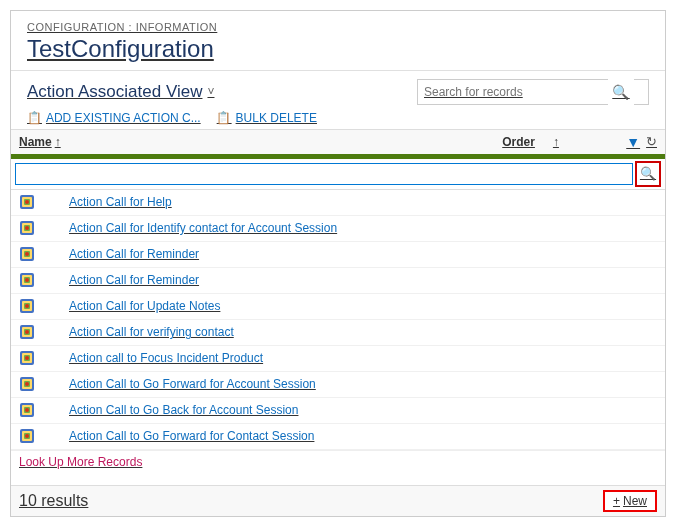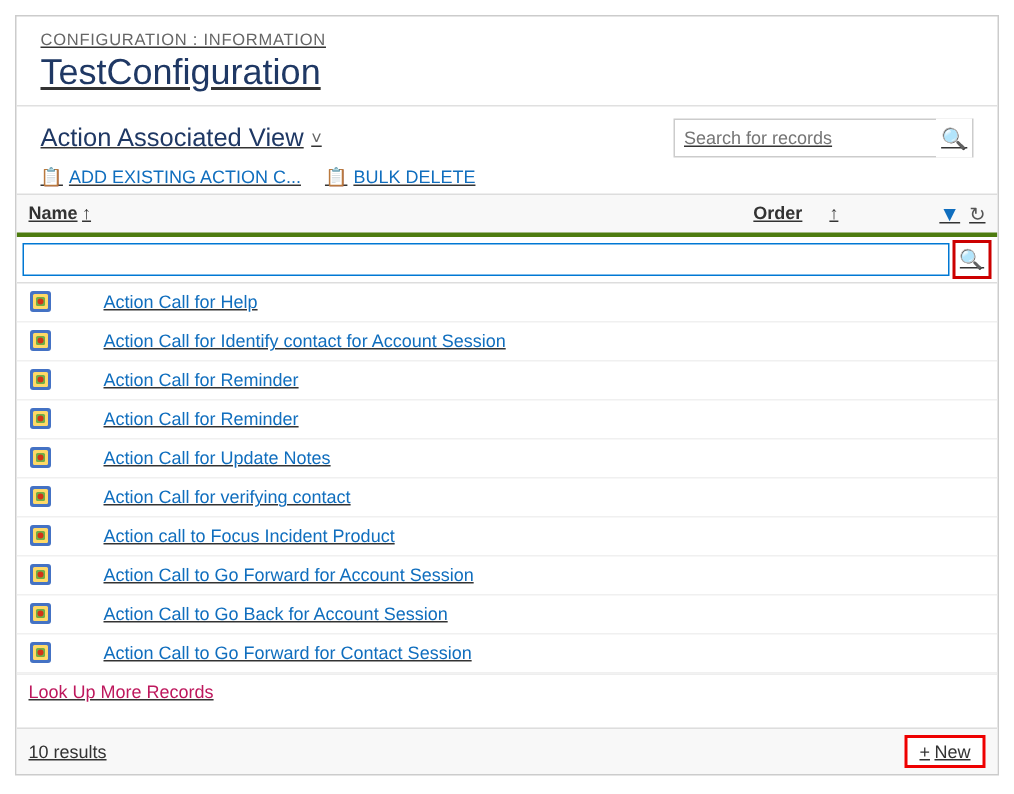--- a/index.html
+++ b/index.html
@@ -59,21 +59,21 @@
       font-size: 12px;
       color: #666;
       cursor: pointer;
     }
     .search-box-container {
       display: flex;
       align-items: center;
       border: 1px solid #ccc;
       background: #fff;
       height: 26px;
-      width: 200px;
+      width: 232px;
     }
     .search-box-container input {
       border: none;
       outline: none;
       padding: 2px 6px;
       font-size: 12px;
       color: #999;
       width: 190px;
       background: transparent;
     }
@@ -111,21 +111,21 @@
       display: flex;
       flex-direction: column;
       overflow: hidden;
       border-top: 1px solid #ddd;
     }
     .table-header {
       display: flex;
       align-items: center;
       padding: 4px 8px;
       background: #f8f8f8;
-      border-bottom: 3px solid #4d7c0f;
+      border-bottom: 5px solid #4d7c0f;
       min-height: 28px;
     }
     .col-name {
       flex: 1;
       font-size: 12px;
       font-weight: 600;
       color: #333;
       display: flex;
       align-items: center;
       gap: 3px;
@@ -217,21 +217,21 @@
     .footer-bar {
       display: flex;
       align-items: center;
       justify-content: space-between;
       padding: 4px 8px;
       border-top: 1px solid #ddd;
       background: #f8f8f8;
       min-height: 28px;
     }
     .results-count {
-      font-size: 12px;
+      font-size: 16px;
       color: #333;
     }
     .new-btn {
       display: flex;
       align-items: center;
       gap: 3px;
       font-size: 12px;
       color: #333;
       background: #fff;
       border: 2px solid #e00;

